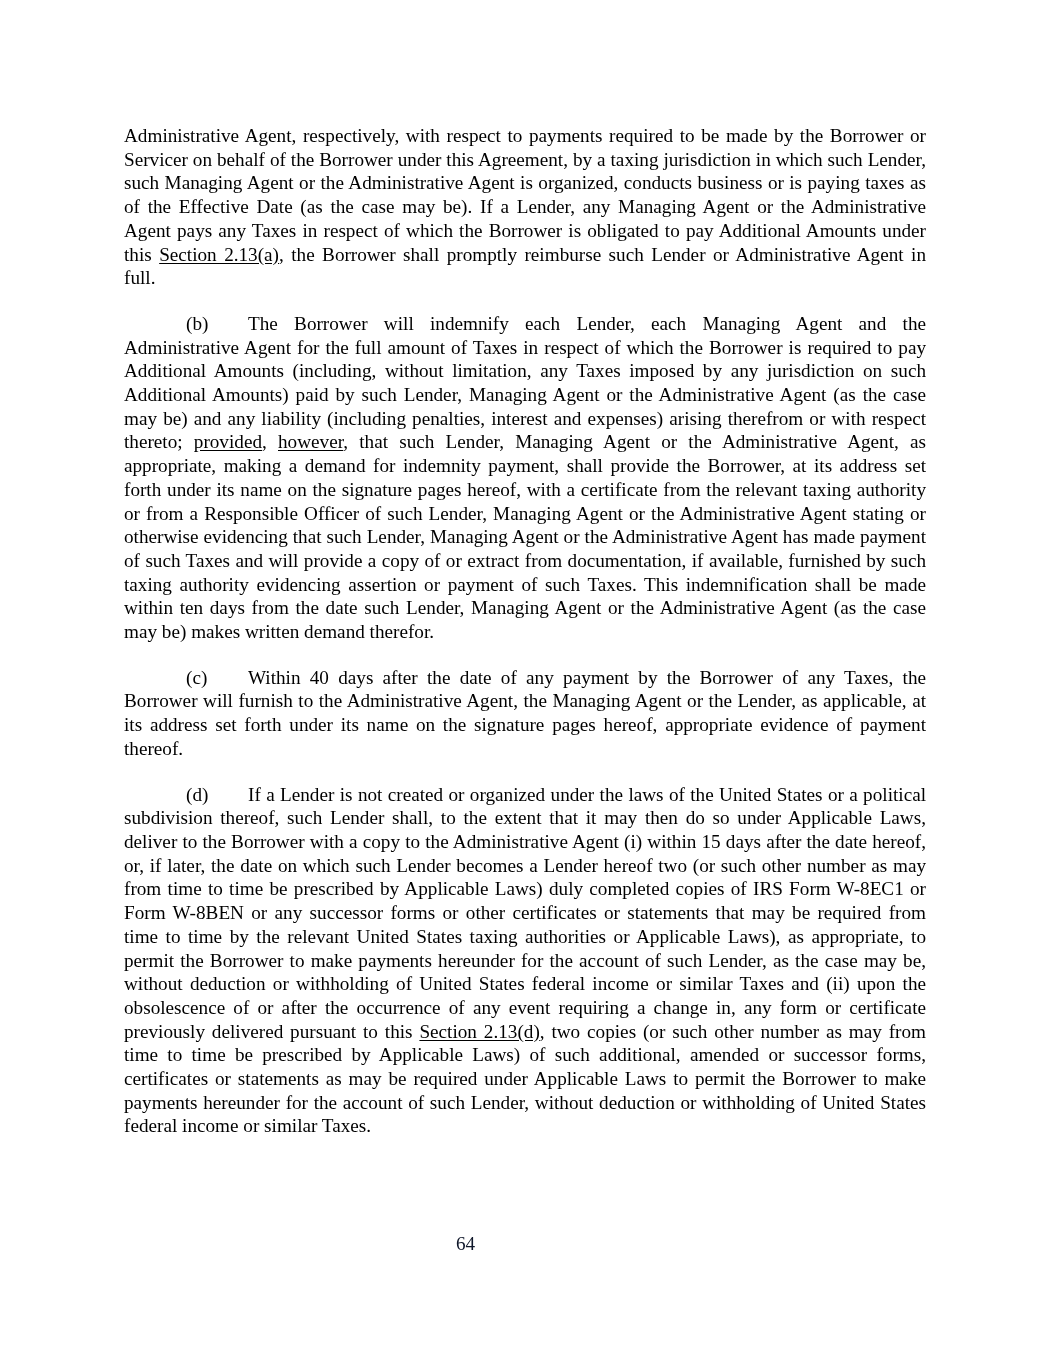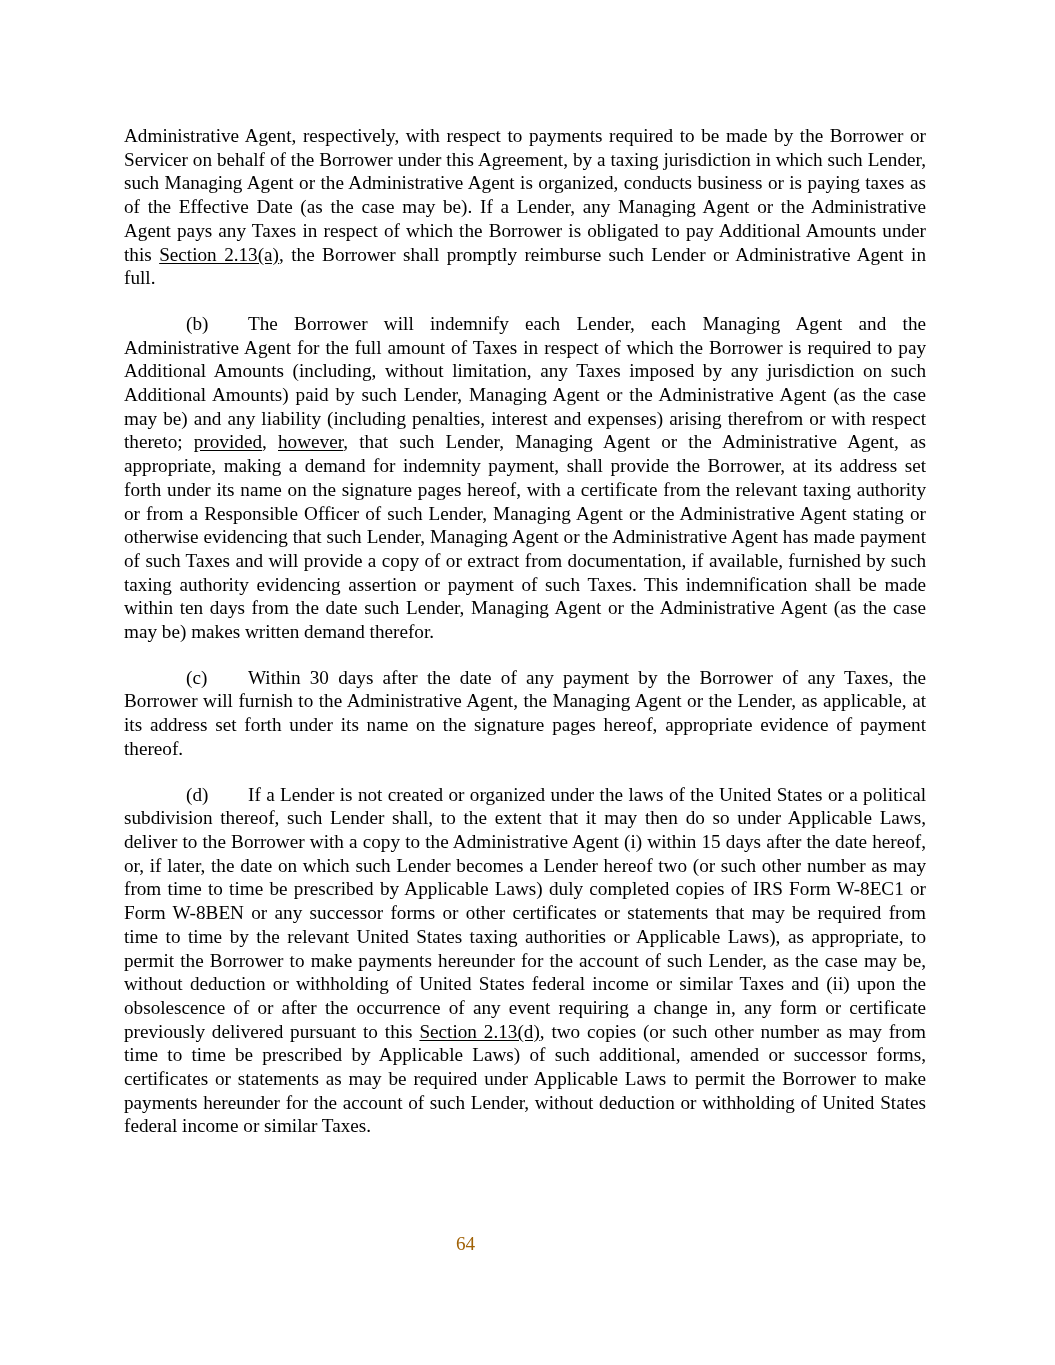--- a/index.html
+++ b/index.html
@@ -10,29 +10,29 @@
     font-size: 19.2px; line-height: 23.7px; color: #000000;
     text-align: justify;
   }
   .para { margin: 0 0 22px 0; }
   .para .lbl { display: inline-block; width: 62px; }
   .para .lead { display: inline-block; width: 62px; }
   .u { text-decoration: underline; text-underline-offset: 2px; }
   .pgnum {
     position: absolute; left: 0; width: 931px; top: 1233px;
     text-align: center; font-family: "Liberation Serif", "DejaVu Serif", serif;
-    font-size: 19.2px; color: #a16207;
+    font-size: 19.2px; color: #0f172a;
   }
 </style>
 </head>
 <body>
 
 <div class="page">
   <p class="para"><span>Administrative Agent, respectively, with respect to payments required to be made by the Borrower or Servicer on behalf of the Borrower under this Agreement, by a taxing jurisdiction in which such Lender, such Managing Agent or the Administrative Agent is organized, conducts business or is paying taxes as of the Effective Date (as the case may be).  If a Lender, any Managing Agent or the Administrative Agent pays any Taxes in respect of which the Borrower is obligated to pay Additional Amounts under this </span><span class="u">Section 2.13(a)</span><span>, the Borrower shall promptly reimburse such Lender or Administrative Agent in full.</span></p>
 
   <p class="para"><span class="lead"></span><span class="lbl">(b)</span><span>The Borrower will indemnify each Lender, each Managing Agent and the Administrative Agent for the full amount of Taxes in respect of which the Borrower is required to pay Additional Amounts (including, without limitation, any Taxes imposed by any jurisdiction on such Additional Amounts) paid by such Lender, Managing Agent or the Administrative Agent (as the case may be) and any liability (including penalties, interest and expenses) arising therefrom or with respect thereto; </span><span class="u">provided</span><span>, </span><span class="u">however</span><span>, that such Lender, Managing Agent or the Administrative Agent, as appropriate, making a demand for indemnity payment, shall provide the Borrower, at its address set forth under its name on the signature pages hereof, with a certificate from the relevant taxing authority or from a Responsible Officer of such Lender, Managing Agent or the Administrative Agent stating or otherwise evidencing that such Lender, Managing Agent or the Administrative Agent has made payment of such Taxes and will provide a copy of or extract from documentation, if available, furnished by such taxing authority evidencing assertion or payment of such Taxes.  This indemnification shall be made within ten days from the date such Lender, Managing Agent or the Administrative Agent (as the case may be) makes written demand therefor.</span></p>
 
-  <p class="para"><span class="lead"></span><span class="lbl">(c)</span><span>Within 30 days after the date of any payment by the Borrower of any Taxes, the Borrower will furnish to the Administrative Agent, the Managing Agent or the Lender, as applicable, at its address set forth under its name on the signature pages hereof, appropriate evidence of payment thereof.</span></p>
+  <p class="para"><span class="lead"></span><span class="lbl">(c)</span><span>Within 40 days after the date of any payment by the Borrower of any Taxes, the Borrower will furnish to the Administrative Agent, the Managing Agent or the Lender, as applicable, at its address set forth under its name on the signature pages hereof, appropriate evidence of payment thereof.</span></p>
 
   <p class="para"><span class="lead"></span><span class="lbl">(d)</span><span>If a Lender is not created or organized under the laws of the United States or a political subdivision thereof, such Lender shall, to the extent that it may then do so under Applicable Laws, deliver to the Borrower with a copy to the Administrative Agent (i) within 15 days after the date hereof, or, if later, the date on which such Lender becomes a Lender hereof two (or such other number as may from time to time be prescribed by Applicable Laws) duly completed copies of IRS Form W-8EC1 or Form W-8BEN or any successor forms or other certificates or statements that may be required from time to time by the relevant United States taxing authorities or Applicable Laws), as appropriate, to permit the Borrower to make payments hereunder for the account of such Lender, as the case may be, without deduction or withholding of United States federal income or similar Taxes and (ii) upon the obsolescence of or after the occurrence of any event requiring a change in, any form or certificate previously delivered pursuant to this </span><span class="u">Section 2.13(d)</span><span>, two copies (or such other number as may from time to time be prescribed by Applicable Laws) of such additional, amended or successor forms, certificates or statements as may be required under Applicable Laws to permit the Borrower to make payments hereunder for the account of such Lender, without deduction or withholding of United States federal income or similar Taxes.</span></p>
 </div>
 
 <div class="pgnum">64</div>
 
 </body></html>

